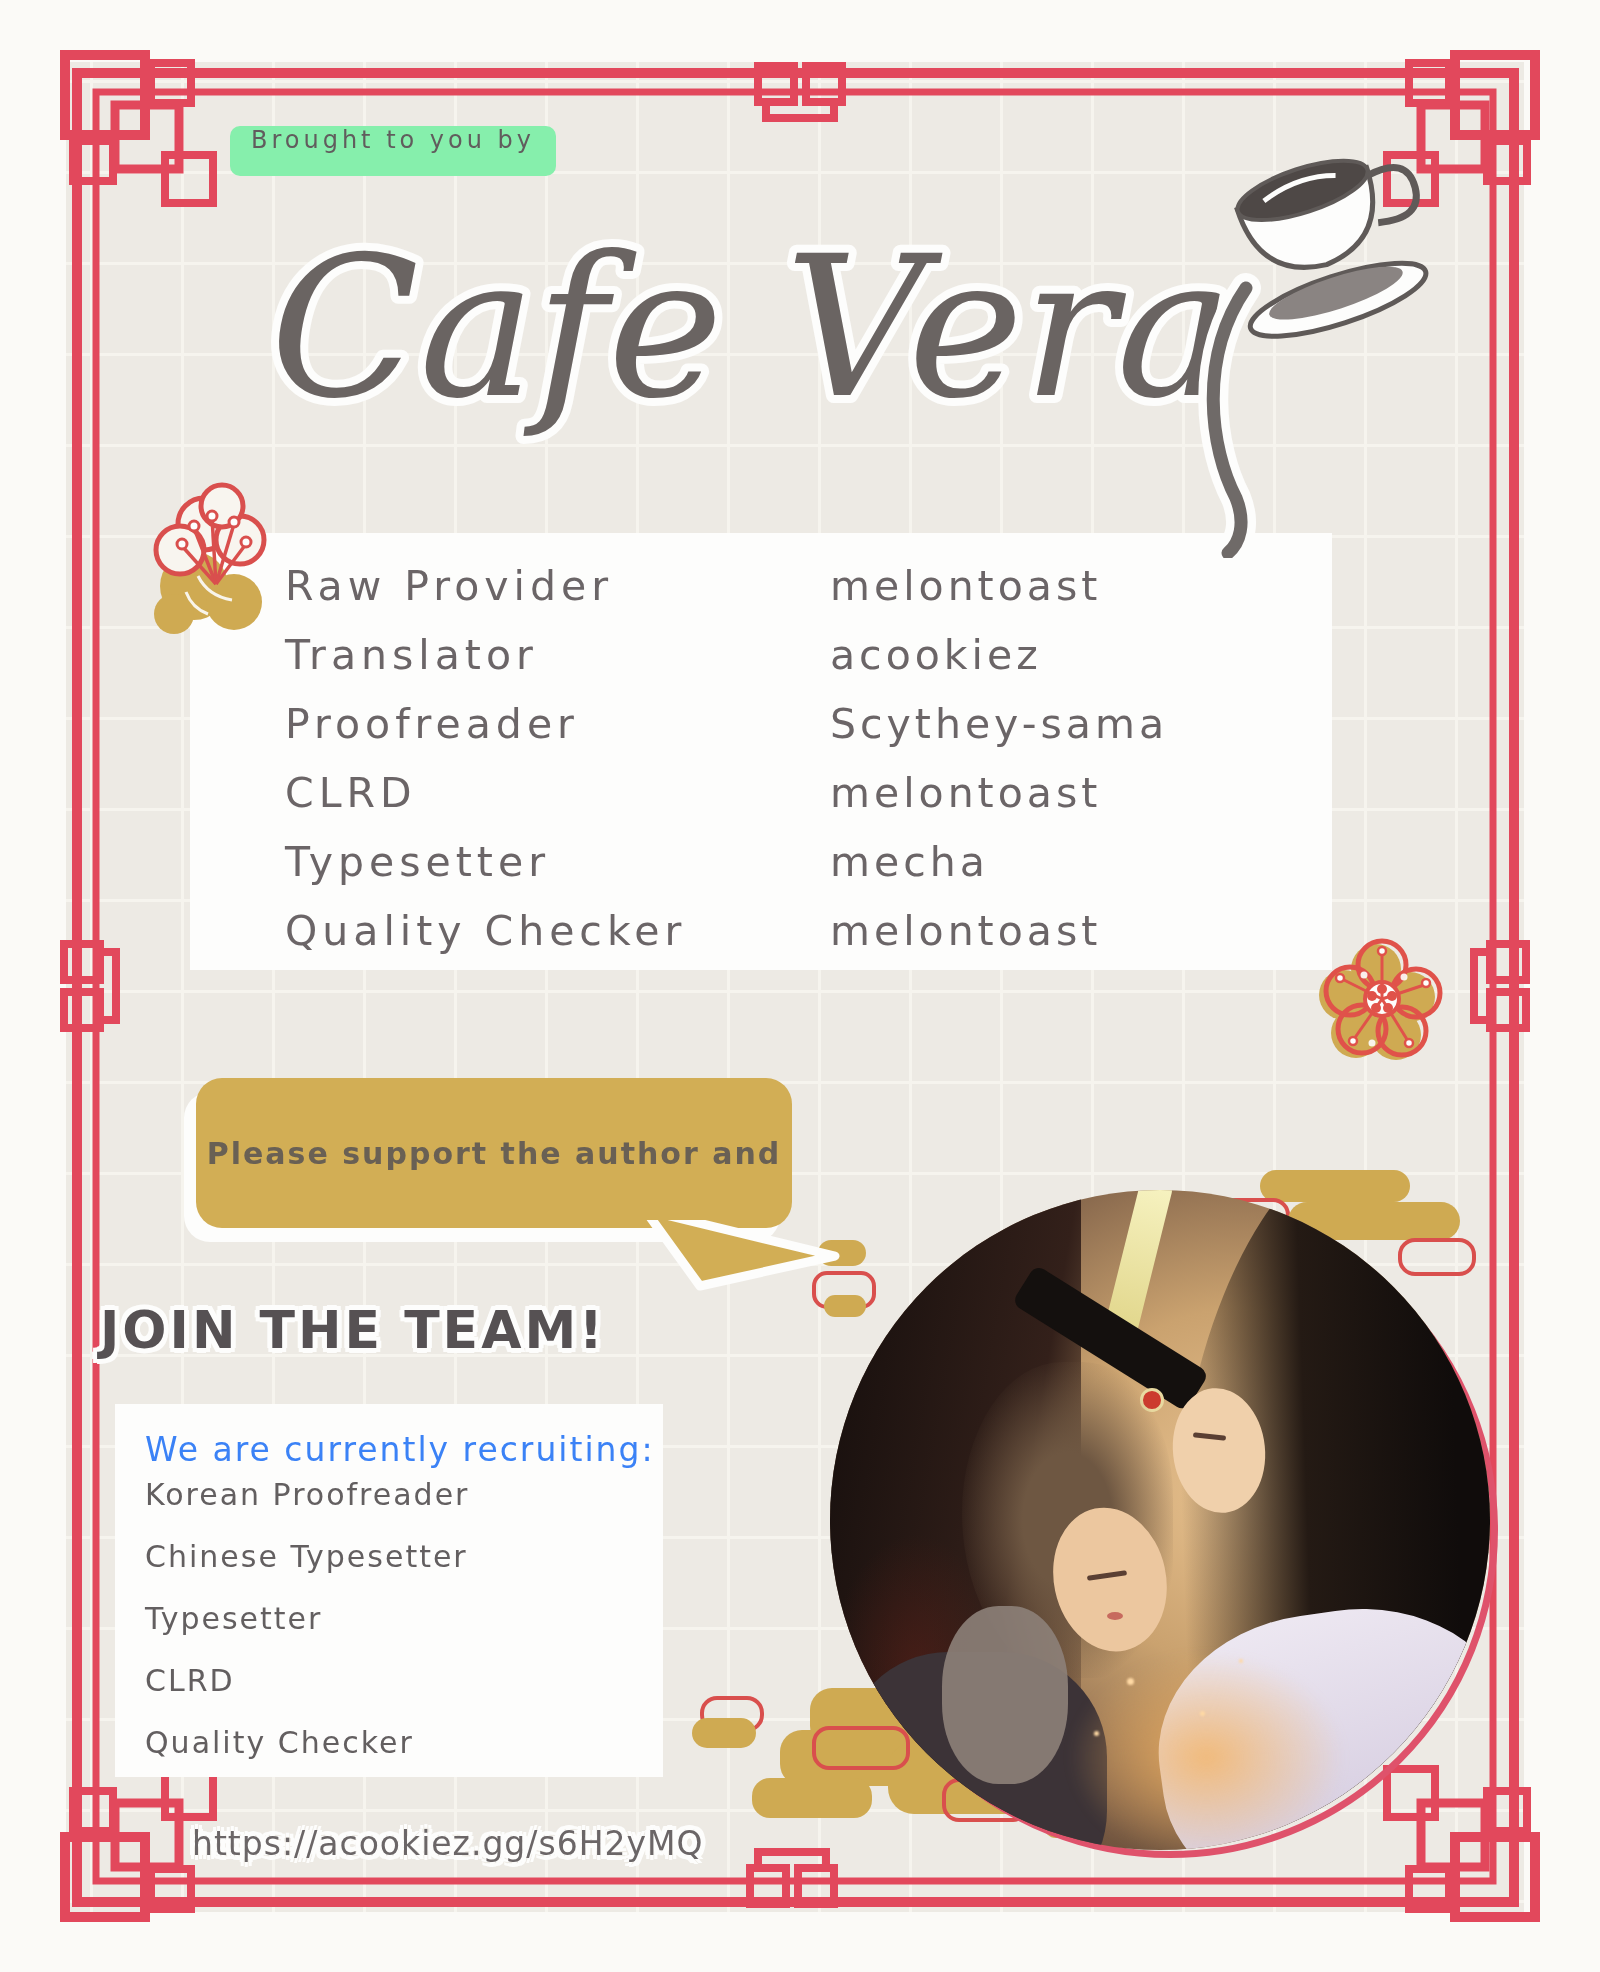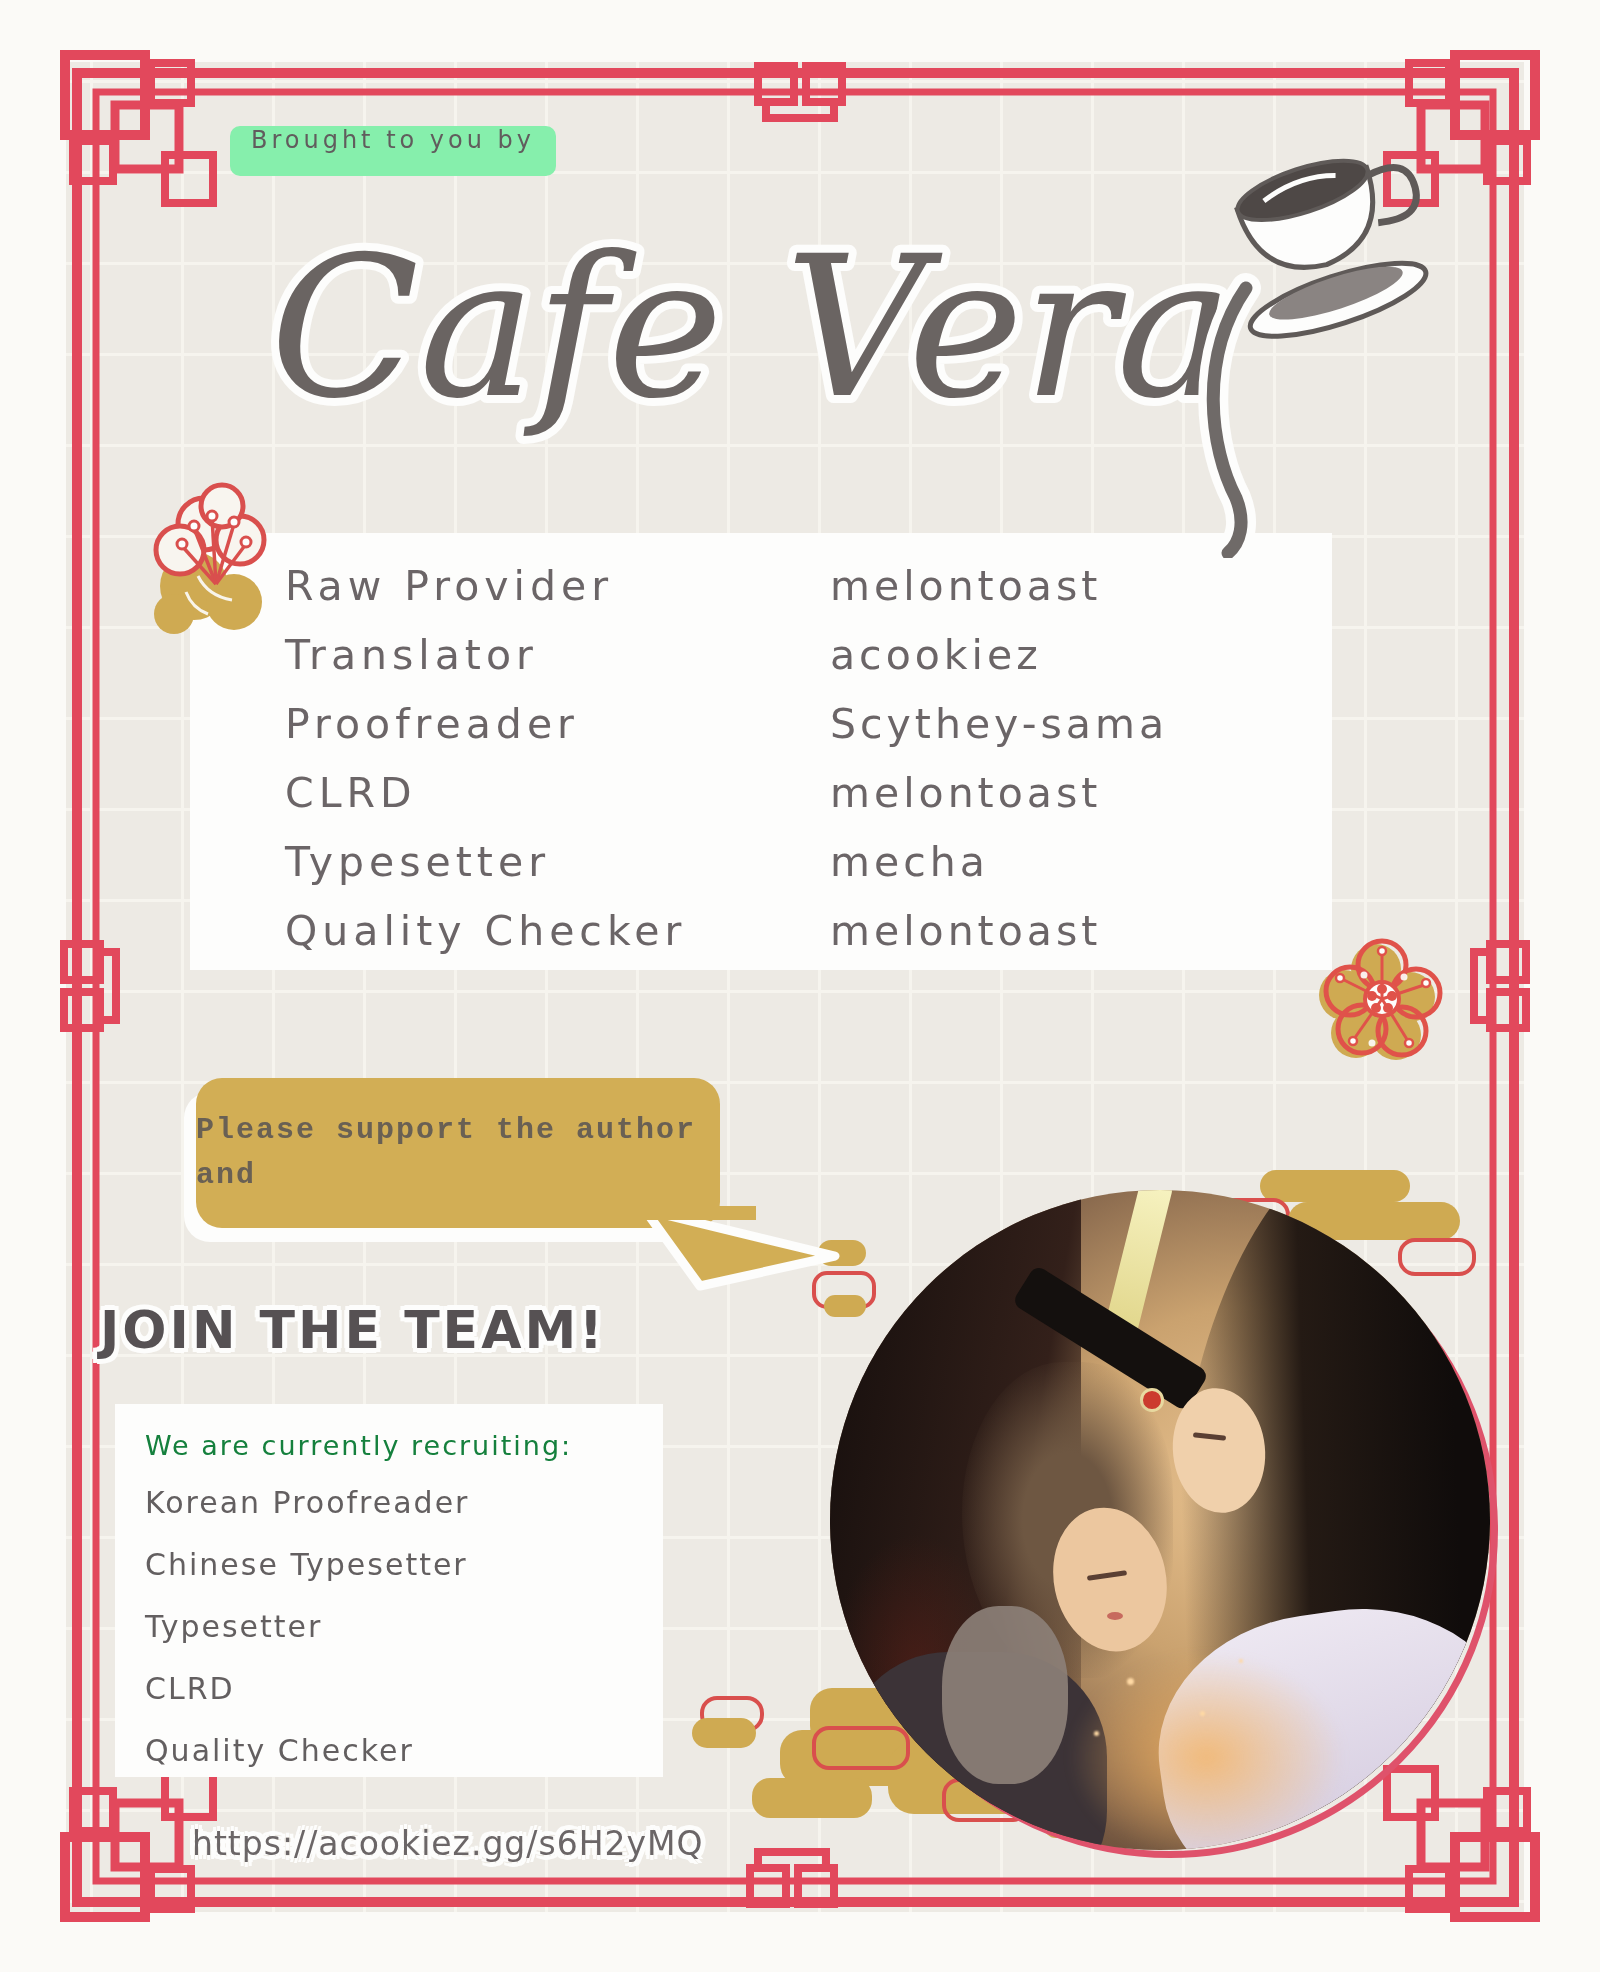--- a/index.html
+++ b/index.html
@@ -37,37 +37,37 @@
     left:190px;top:533px;width:1142px;height:437px;background:#fdfdfc;z-index:4;
     padding-top:18px;box-sizing:border-box;
   }
   .credit-row{height:69px;display:flex;align-items:center;padding-left:95px;}
   .credit-role{width:545px;font-size:41px;letter-spacing:5px;color:#6b6567;}
   .credit-name{font-size:41px;letter-spacing:4px;color:#6b6567;}
   .blossom-left{left:146px;top:466px;z-index:6;}
   .blossom-right{left:1312px;top:933px;z-index:6;}
   
   .bubble{
-    left:196px;top:1078px;width:524px;height:150px;background:#d2ae55;border-radius:26px;
+    left:196px;top:1078px;width:596px;height:150px;background:#d2ae55;border-radius:26px;
     box-shadow:-12px 14px 0 #fdfdfc;z-index:6;
-    display:flex;flex-direction:column;justify-content:center;align-items:center;font-family:Liberation Mono, monospace;
+    display:flex;flex-direction:column;justify-content:center;align-items:center;
   }
   .bubble div{font-size:30px;font-weight:600;letter-spacing:2px;color:#696054;line-height:45px;}
   .tail-svg{left:630px;top:1206px;z-index:6;}
   
   .join-heading{
     left:100px;top:1300px;z-index:6;font-size:52px;font-weight:700;letter-spacing:3px;color:#565153;
     text-shadow:-4px -4px 0 #fdfdfc,4px -4px 0 #fdfdfc,-4px 4px 0 #fdfdfc,4px 4px 0 #fdfdfc,
                  -5px 0 0 #fdfdfc,5px 0 0 #fdfdfc,0 -5px 0 #fdfdfc,0 5px 0 #fdfdfc;
   }
   .recruit-box{
     left:115px;top:1404px;width:548px;height:373px;background:#fdfdfc;z-index:5;
     box-sizing:border-box;padding:26px 0 0 30px;
   }
-  .recruit-intro{font-size:27px;letter-spacing:2px;color:#15803d;margin-bottom:24px;}
+  .recruit-intro{font-size:33px;letter-spacing:2px;color:#3b82f6;margin-bottom:8px;}
   .recruit-item{font-size:30px;letter-spacing:2px;color:#635f60;margin-bottom:27px;}
   .discord{
     left:192px;top:1824px;z-index:6;font-size:33px;letter-spacing:1px;color:#6b6667;
     text-shadow:-4px -4px 0 #fdfdfc,4px -4px 0 #fdfdfc,-4px 4px 0 #fdfdfc,4px 4px 0 #fdfdfc,
                  -5px 0 0 #fdfdfc,5px 0 0 #fdfdfc,0 -5px 0 #fdfdfc,0 5px 0 #fdfdfc;
     cursor:pointer;
   }
   
   .gold{background:#cfaa52;border-radius:16px;position:absolute;}
   .rpill{border:4px solid #d94f4d;border-radius:17px;position:absolute;background:transparent;}

